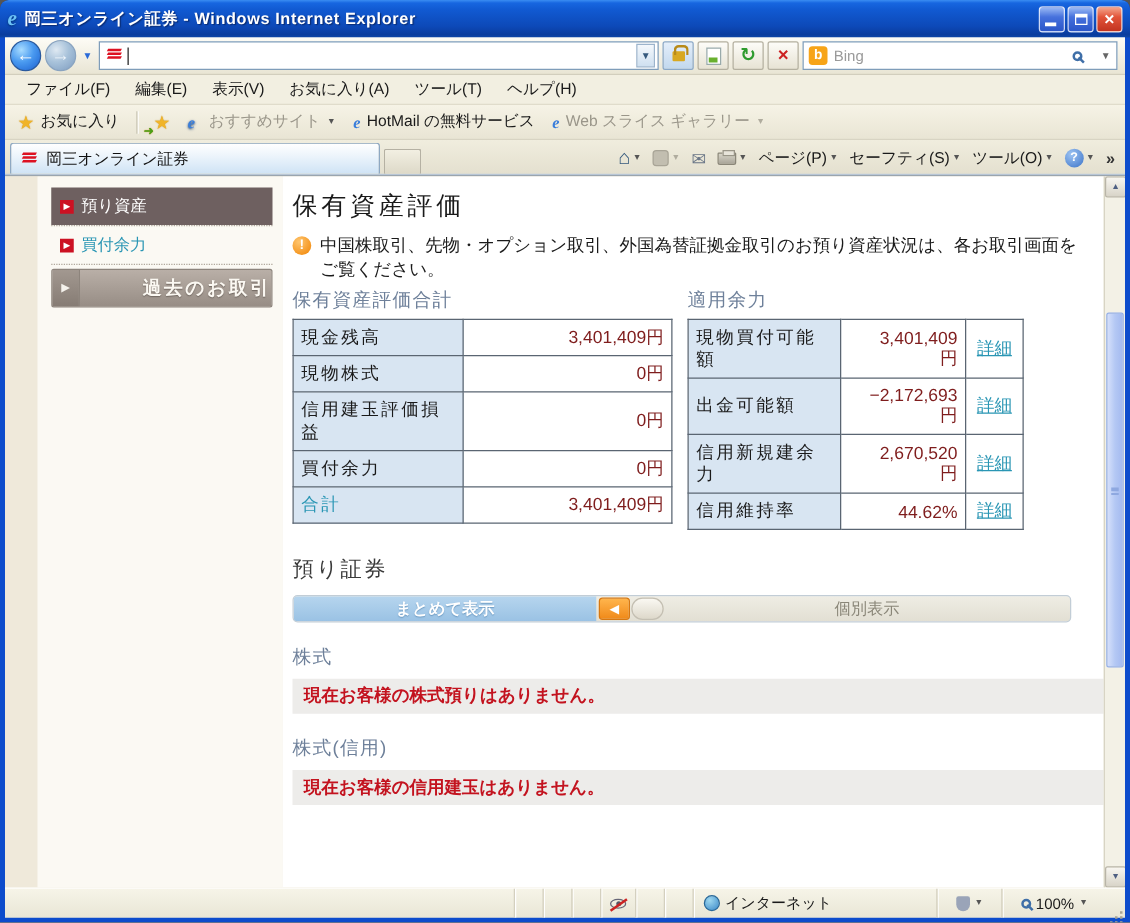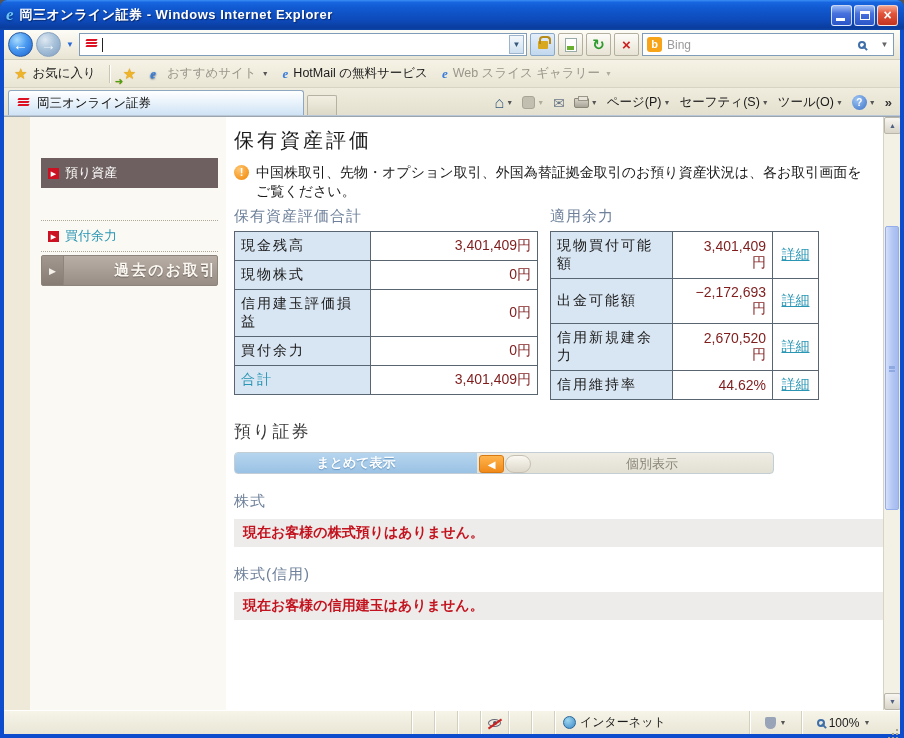--- a/index.html
+++ b/index.html
@@ -106,21 +106,21 @@
   .printer::before{ content:""; position:absolute; left:3px; top:-3px; width:8px; height:3px; background:#e8e5da; border:1px solid #9a9688; }
   .cmdtext{ font-size:12.5px; color:#1a1a1a; }
   .helpico{ width:15px; height:15px; border-radius:50%; color:#fff; font-size:10px; font-weight:bold;
     text-align:center; line-height:15px; background:radial-gradient(circle at 35% 30%,#9ec4f2,#3a72c8); }
   .chev{ font-size:13px; color:#333; font-weight:bold; }
 
   
   .contentarea{ flex:1; display:flex; overflow:hidden; border-top:1px solid #9aa5ae; background:#efe9da; }
   .leftstrip{ width:26px; background:#efe9da; }
   .sidebar{ width:196px; background:#fbf9f3; padding:9px 8px 0 11px; }
-  .side-item{ display:flex; align-items:center; gap:6px; font-size:13px; padding:6px 7px;margin-top:32px; }
+  .side-item{ display:flex; align-items:center; gap:6px; font-size:13px; padding:6px 7px; }
   .side-item.active{ background:#6e6060; color:#fff; }
   .side-item.link{ color:#2a96b4; border-top:1px dotted #b0a79b; border-bottom:1px dotted #b0a79b; }
   .bullet{ width:11px; height:11px; background:#cc1122; color:#fff; font-size:7px; line-height:11px;
     text-align:center; flex:0 0 11px; }
   .side-btn{ margin-top:3px; height:31px; display:flex; align-items:center;
     background:linear-gradient(180deg,#b9afa7,#978d85); border:1px solid #8d847c; border-radius:2px; }
   .side-btn .arr{ width:22px; height:100%; display:flex; align-items:center; justify-content:center;
     color:#f5f2ec; font-size:9px; background:linear-gradient(180deg,#a29890,#867c74); border-right:1px solid #8d847c; }
   .side-btn .lbl{ flex:1; text-align:right; color:#fbf8f2; font-weight:bold; font-size:15px;
     letter-spacing:2px; text-shadow:0 1px 1px #6e655e; }
@@ -142,21 +142,21 @@
   .t-left td.lab{ width:136px; }
   .t-left td.val{ width:167px; }
   .t-left td.total-lab{ color:#2a96b4; }
   .t-right td.lab{ width:122px; }
   .t-right td.val{ width:100px; }
   .t-right td.det{ width:46px; text-align:center; }
   .t-right .amt{ display:block; }
   .detail-link{ color:#2a96b4; text-decoration:underline; font-size:14px; }
 
   .h2{ font-size:17px; color:#3a3a3a; letter-spacing:2px; margin:20px 0 9px; }
-  .toggle{ width:540px; height:22px; display:flex; align-items:flex-end; border:1px solid #c2cdd6;
+  .toggle{ width:623px; height:22px; display:flex; align-items:center; border:1px solid #c2cdd6;
     border-radius:4px; overflow:hidden; background:linear-gradient(180deg,#efede4,#e2dfd3); }
   .tg-on{ width:242px; height:100%; display:flex; align-items:center; justify-content:center;
     background:linear-gradient(180deg,#b6d5ee,#9ac2e4); color:#fff; font-size:13px; font-weight:bold;
     text-shadow:0 1px 1px #6a98c0; }
   .tg-btn{ width:25px; height:18px; margin-left:2px; border-radius:3px; color:#fff; font-size:10px;
     text-align:center; line-height:18px; background:linear-gradient(180deg,#ffb54d,#f08a1a); border:1px solid #d87810; }
   .tg-knob{ width:26px; height:18px; margin-left:1px; border-radius:9px; border:1px solid #c4bfb2;
     background:linear-gradient(180deg,#faf8f2,#ddd8ca); }
   .tg-off{ flex:1; text-align:center; color:#8a8678; font-size:13px; }
 
@@ -241,20 +241,28 @@
       <span class="searchbox">
         <span class="binglogo">b</span>
         <span class="searchtext">Bing</span>
         <span class="searchbtn">
             <span class="mag"></span>
           </span>
         <span class="searchdd">▼</span>
       </span>
     </div>
 
+    <div class="menubar">
+      <span class="menuitem">ファイル(F)</span>
+      <span class="menuitem">編集(E)</span>
+      <span class="menuitem">表示(V)</span>
+      <span class="menuitem">お気に入り(A)</span>
+      <span class="menuitem">ツール(T)</span>
+      <span class="menuitem">ヘルプ(H)</span>
+    </div>
 
     <div class="favbar">
       <span class="favitem">
         <span class="star">★</span>
         <span class="favlabel">お気に入り</span>
       </span>
       <span class="vsep"></span>
       <span class="favitem addfav">
         <span class="star">★<span class="plus">➜</span></span>
       </span>

